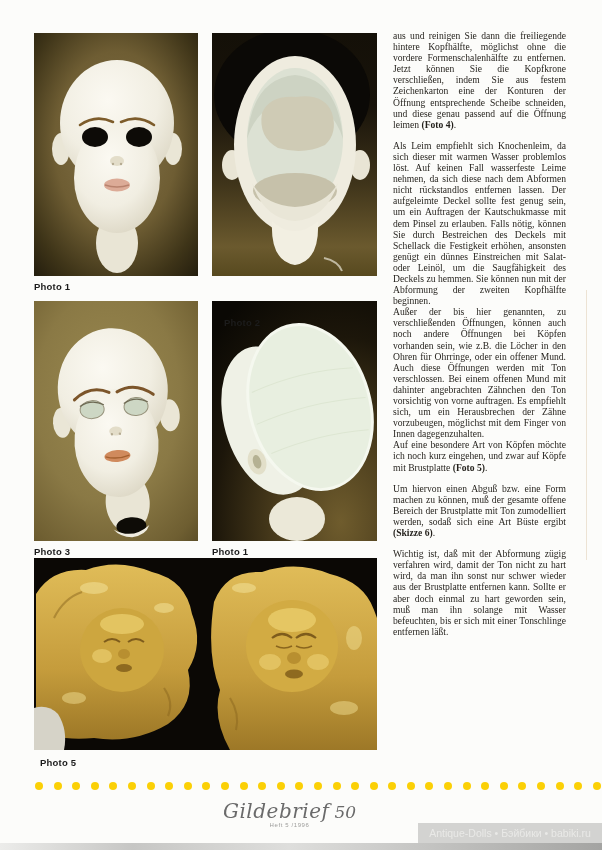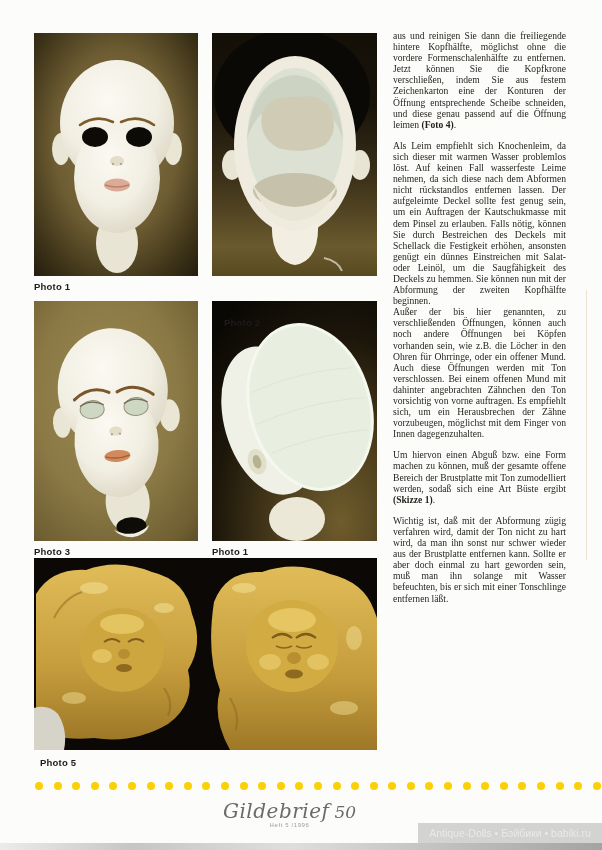--- a/index.html
+++ b/index.html
@@ -209,21 +209,22 @@
   <div class="photo-label" id="label1">Photo 1</div>
   <div class="photo-label" id="label2">Photo 2</div>
   <div class="photo-label" id="label3">Photo 3</div>
   <div class="photo-label" id="label4">Photo 1</div>
   <div class="photo-label" id="label5">Photo 5</div>
 
   <div class="text-col" id="article">
       <p><span>aus und reinigen Sie dann die freiliegende hintere Kopfhälfte, möglichst ohne die vordere Formenschalenhälfte zu entfernen. Jetzt können Sie die Kopfkrone verschließen, indem Sie aus festem Zeichenkarton eine der Konturen der Öffnung entsprechende Scheibe schneiden, und diese genau passend auf die Öffnung leimen </span><b>(Foto 4)</b><span>.</span></p>
       <p class="gap"><span>Als Leim empfiehlt sich Knochenleim, da sich dieser mit warmen Wasser problemlos löst. Auf keinen Fall wasserfeste Leime nehmen, da sich diese nach dem Abformen nicht rückstandlos entfernen lassen. Der aufgeleimte Deckel sollte fest genug sein, um ein Auftragen der Kautschukmasse mit dem Pinsel zu erlauben. Falls nötig, können Sie durch Bestreichen des Deckels mit Schellack die Festigkeit erhöhen, ansonsten genügt ein dünnes Einstreichen mit Salat- oder Leinöl, um die Saugfähigkeit des Deckels zu hemmen. Sie können nun mit der Abformung der zweiten Kopfhälfte beginnen.</span></p>
       <p><span>Außer der bis hier genannten, zu verschließenden Öffnungen, können auch noch andere Öffnungen bei Köpfen vorhanden sein, wie z.B. die Löcher in den Ohren für Ohrringe, oder ein offener Mund. Auch diese Öffnungen werden mit Ton verschlossen. Bei einem offenen Mund mit dahinter angebrachten Zähnchen den Ton vorsichtig von vorne auftragen. Es empfiehlt sich, um ein Herausbrechen der Zähne vorzubeugen, möglichst mit dem Finger von Innen dagegenzuhalten.</span></p>
-      <p class="gap"><span>Um hiervon einen Abguß bzw. eine Form machen zu können, muß der gesamte offene Bereich der Brustplatte mit Ton zumodelliert werden, sodaß sich eine Art Büste ergibt </span><b>(Skizze 1)</b><span>.</span></p>
+      <p><span>Auf eine besondere Art von Köpfen möchte ich noch kurz eingehen, und zwar auf Köpfe mit Brustplatte </span><b>(Foto 5)</b><span>.</span></p>
+      <p class="gap"><span>Um hiervon einen Abguß bzw. eine Form machen zu können, muß der gesamte offene Bereich der Brustplatte mit Ton zumodelliert werden, sodaß sich eine Art Büste ergibt </span><b>(Skizze 6)</b><span>.</span></p>
       <p class="gap"><span>Wichtig ist, daß mit der Abformung zügig verfahren wird, damit der Ton nicht zu hart wird, da man ihn sonst nur schwer wieder aus der Brustplatte entfernen kann. Sollte er aber doch einmal zu hart geworden sein, muß man ihn solange mit Wasser befeuchten, bis er sich mit einer Tonschlinge entfernen läßt.</span></p>
     </div>
 
   <div class="dots" id="dots">
       <span class="dot" style="background: rgb(251, 208, 6);"></span>
       <span class="dot" style="background: rgb(251, 208, 6);"></span>
       <span class="dot" style="background: rgb(251, 208, 6);"></span>
       <span class="dot" style="background: rgb(251, 208, 6);"></span>
       <span class="dot" style="background: rgb(251, 208, 6);"></span>
       <span class="dot" style="background: rgb(251, 208, 6);"></span>

